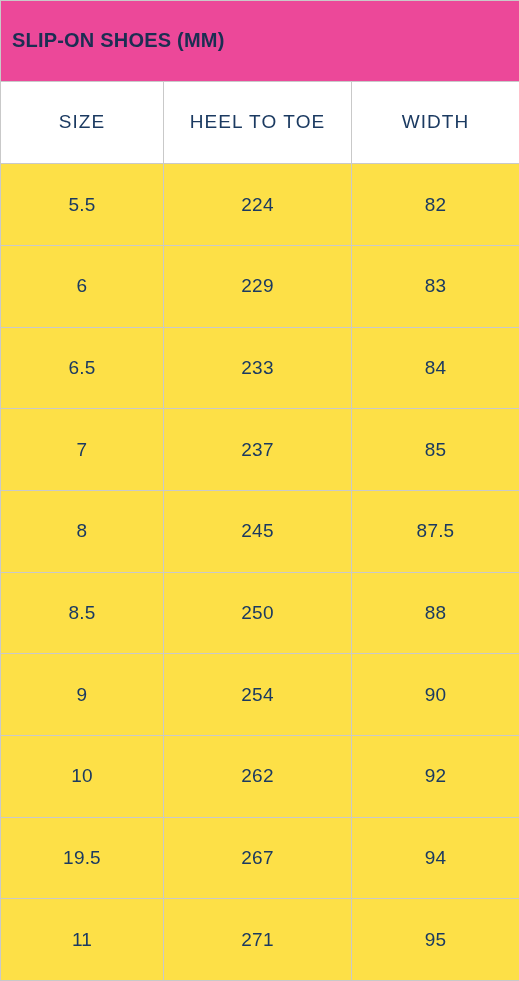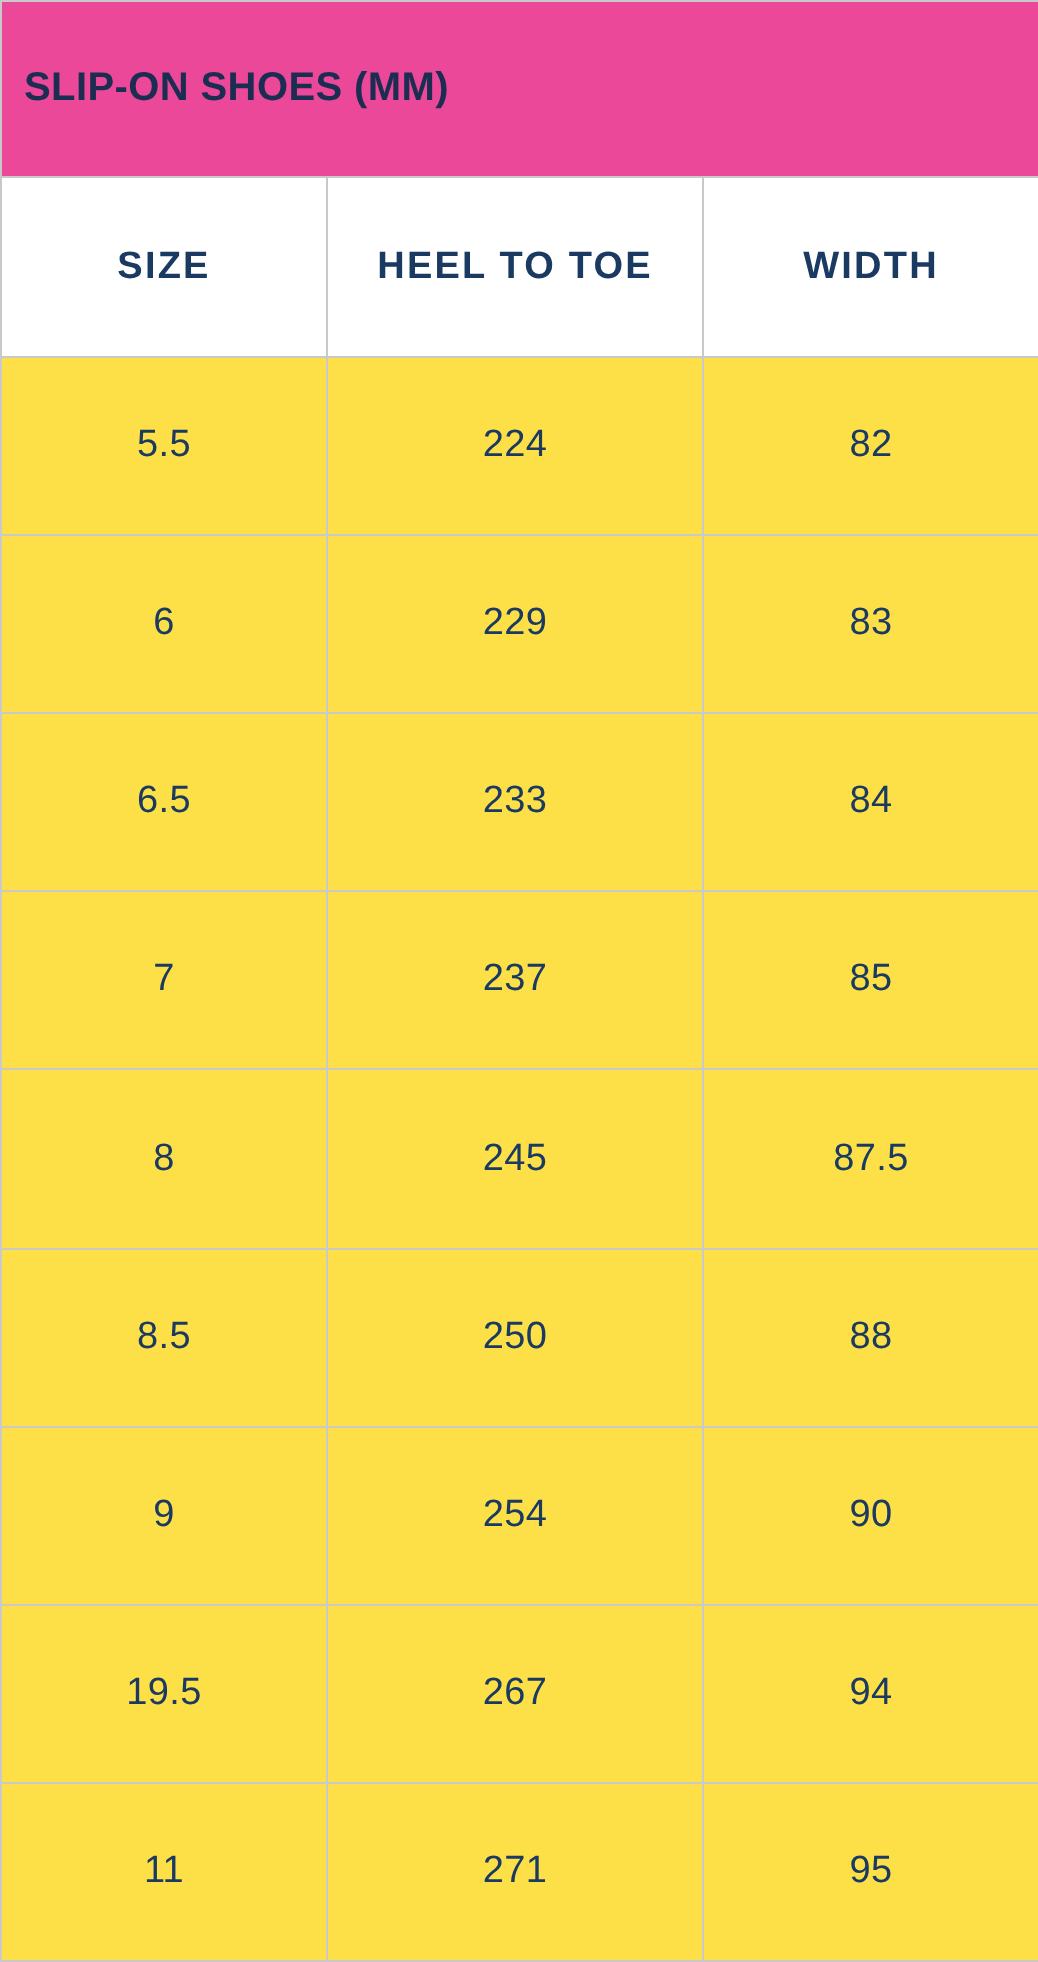--- a/index.html
+++ b/index.html
@@ -43,21 +43,21 @@
     background: #ec4899;
   }
 
   .header-row th {
     border: 1px solid #c9c9c9;
     height: 71px;
     padding: 0;
     text-align: center;
     vertical-align: middle;
     font-size: 19px;
-    font-weight: bold;
+    font-weight: normal;
     letter-spacing: 1.1px;
     color: #1b3a61;
     background: #ffffff;
   }
 
   .data-row td {
     border: 1px solid #c9c9c9;
     height: 70px;
     padding: 0;
     text-align: center;
@@ -116,20 +116,25 @@
         <td>8.5</td>
         <td>250</td>
         <td>88</td>
       </tr>
       <tr class="data-row">
         <td>9</td>
         <td>254</td>
         <td>90</td>
       </tr>
       <tr class="data-row">
+        <td>10</td>
+        <td>262</td>
+        <td>92</td>
+      </tr>
+      <tr class="data-row">
         <td>19.5</td>
         <td>267</td>
         <td>94</td>
       </tr>
       <tr class="data-row">
         <td>11</td>
         <td>271</td>
         <td>95</td>
       </tr>
     </tbody>

